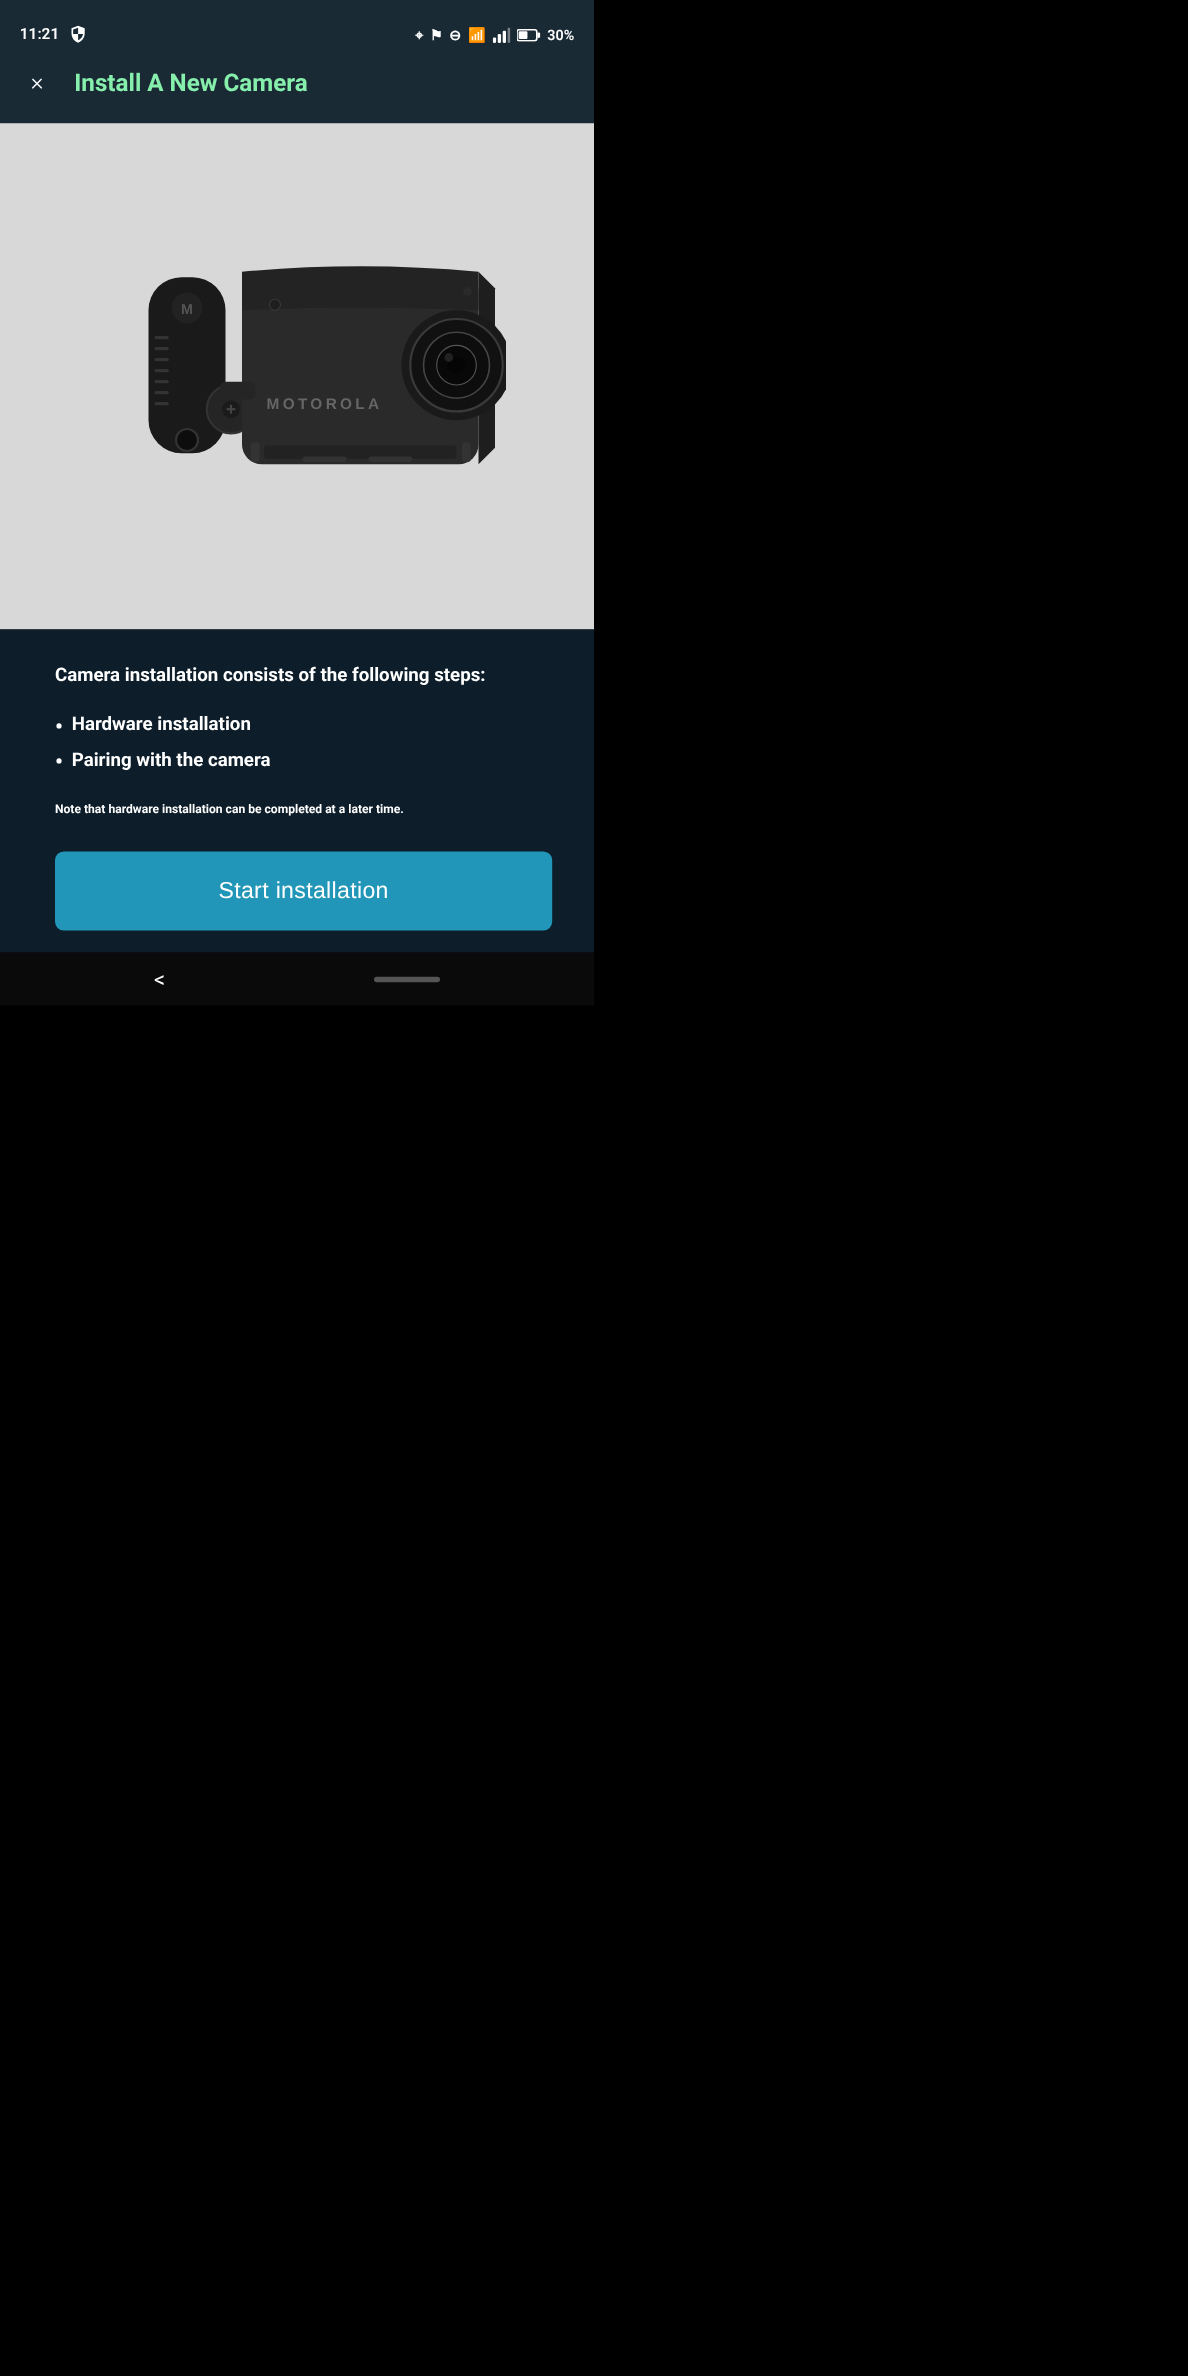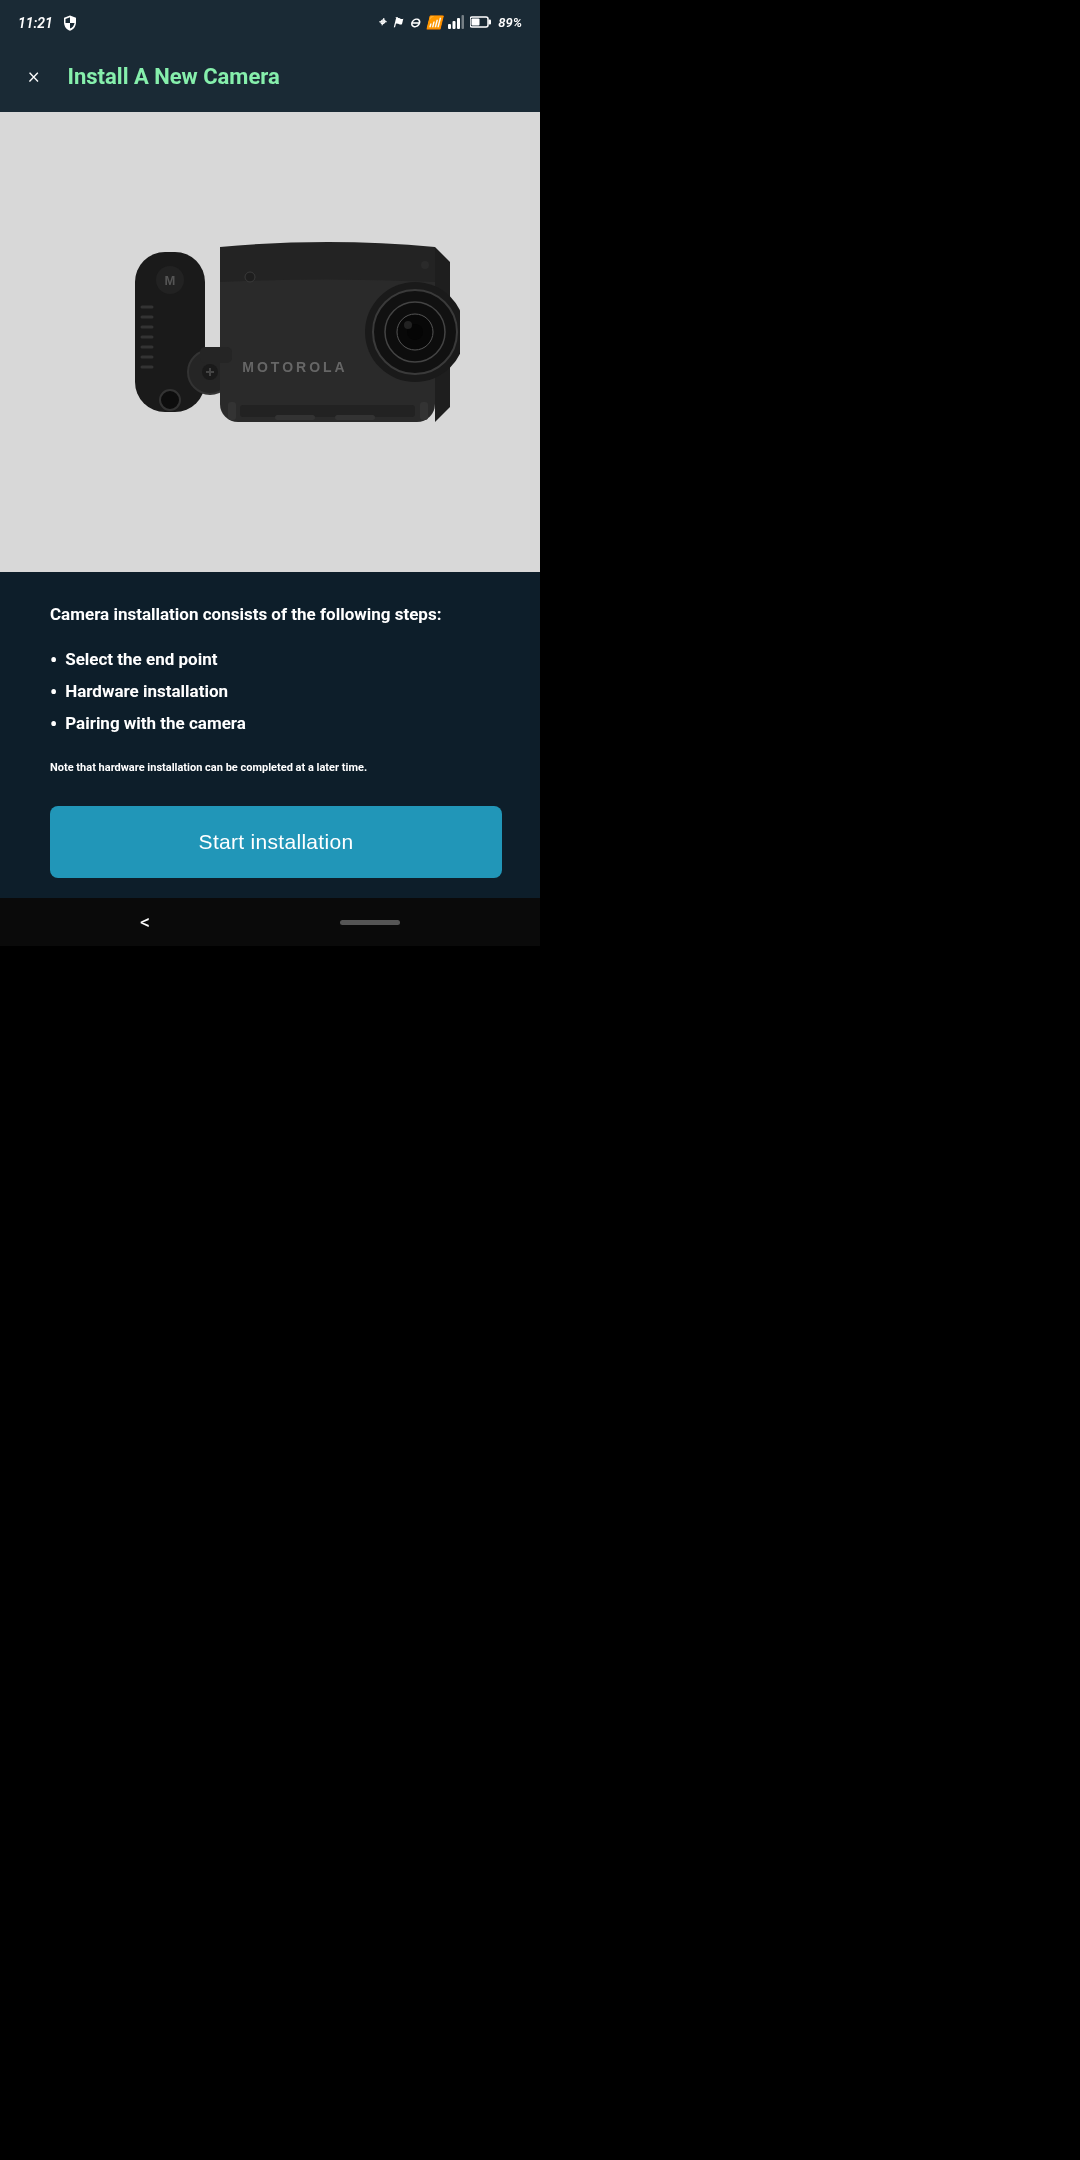--- a/index.html
+++ b/index.html
@@ -12,27 +12,26 @@
       font-family: 'Roboto', Arial, sans-serif;
       overflow: hidden;
       position: relative;
     }
 
     
     .status-bar {
       background: #1a2a35;
       height: 40px;
       display: flex;
-      align-items: flex-start;
+      align-items: flex-end;
       justify-content: space-between;
-      padding: 14px 18px;
+      padding: 0 18px;
       color: #fff;
       font-size: 14px;
       font-weight: 600;
-      font-style: italic;
     }
     .status-left {
       display: flex;
       align-items: center;
       gap: 8px;
     }
     .status-right {
       display: flex;
       align-items: center;
       gap: 6px;
@@ -181,21 +180,21 @@
       <rect x="0" y="9" width="3" height="5" rx="1"></rect>
       <rect x="4.5" y="6" width="3" height="8" rx="1"></rect>
       <rect x="9" y="3" width="3" height="11" rx="1"></rect>
       <rect x="13.5" y="0" width="2.5" height="14" rx="1" opacity="0.4"></rect>
     </svg>
     <svg width="22" height="12" viewBox="0 0 22 12" fill="white">
       <rect x="0" y="1" width="18" height="10" rx="2" stroke="white" stroke-width="1.5" fill="none"></rect>
       <rect x="18.5" y="3.5" width="2.5" height="5" rx="1" fill="white"></rect>
       <rect x="1.5" y="2.5" width="8" height="7" rx="1" fill="white"></rect>
     </svg>
-    <span>89%</span>
+    <span>30%</span>
   </div>
 </div>
 
 <div class="header">
   <span class="close-btn">×</span>
   <span class="header-title">Install A New Camera</span>
 </div>
 
 <div class="camera-image-area">
   <div class="camera-svg-container">
@@ -260,23 +259,20 @@
       <rect x="120" y="195" width="32" height="16" rx="5" fill="#252525"></rect>
     </svg>
   </div>
 </div>
 
 <div class="info-section">
   <p class="info-text">Camera installation consists of the following steps:</p>
 
   <ul class="bullet-list">
     <li>
-      <span>Select the end point</span>
-    </li>
-    <li>
       <span>Hardware installation</span>
     </li>
     <li>
       <span>Pairing with the camera</span>
     </li>
   </ul>
 
   <p class="note-text">Note that hardware installation can be completed at a later time.</p>
 
   <button class="start-button">Start installation</button>

